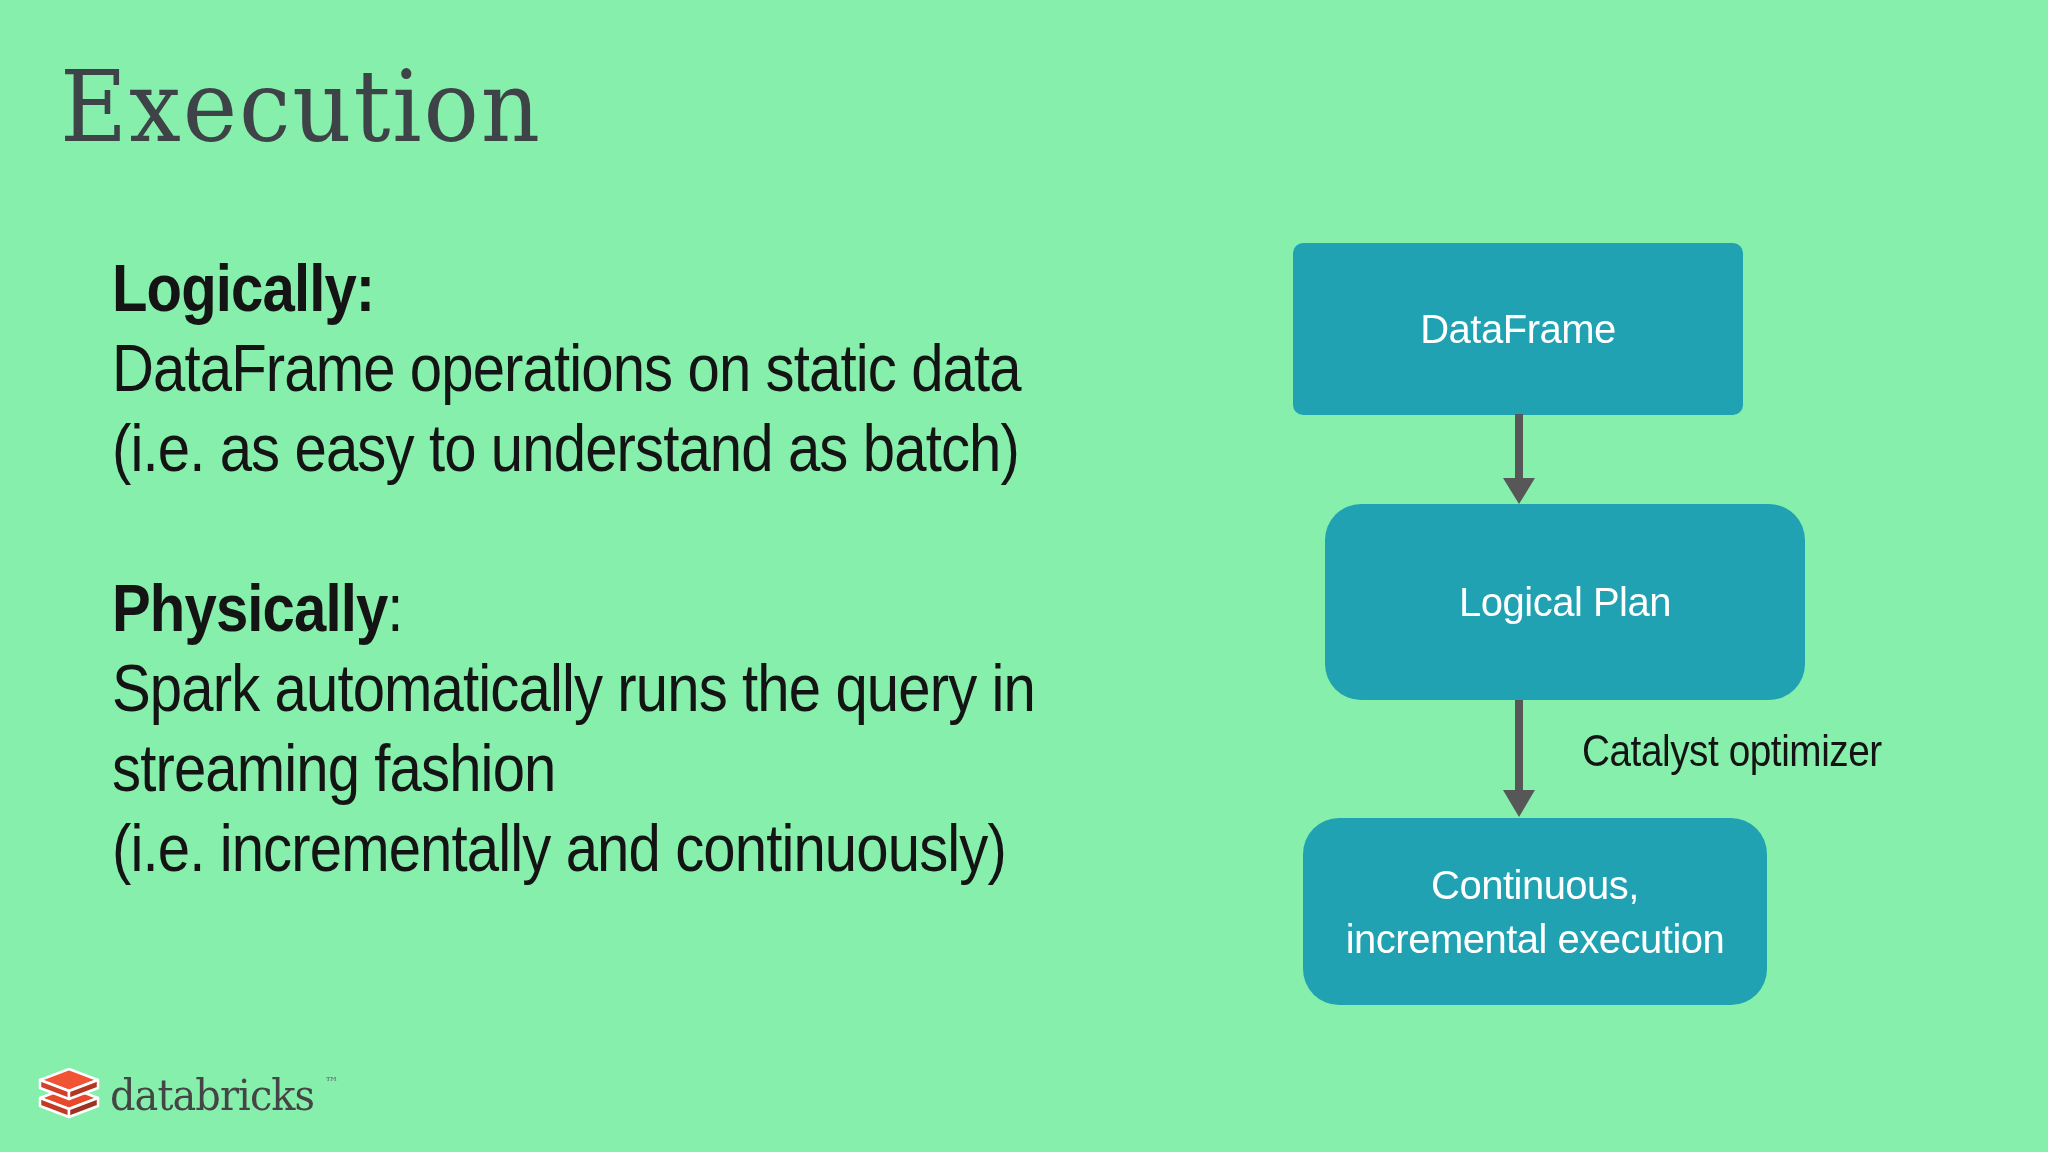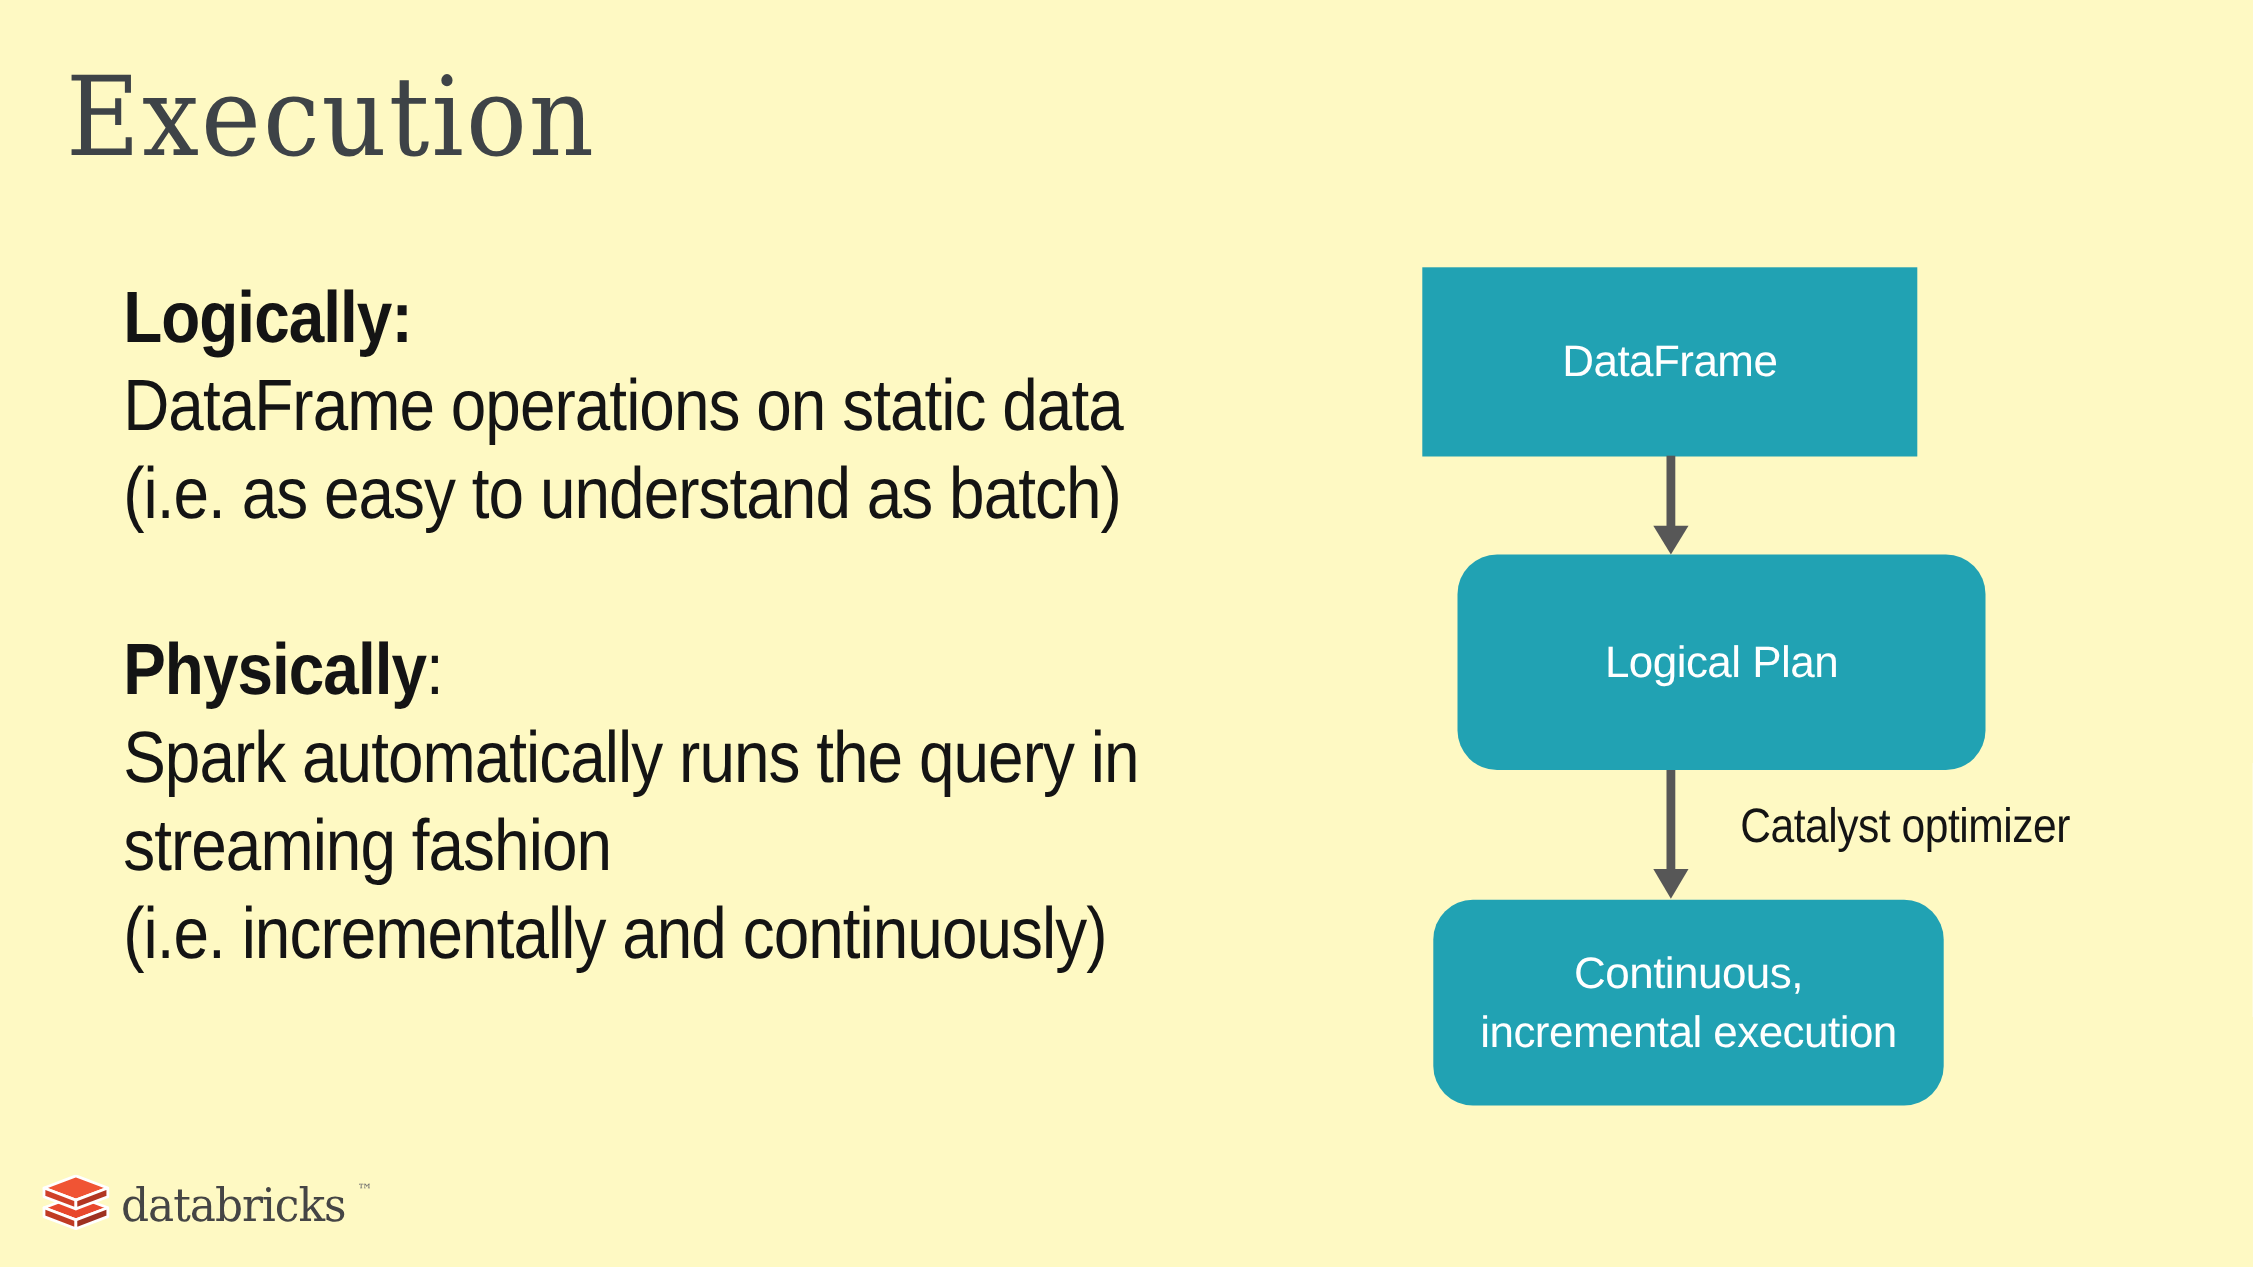--- a/index.html
+++ b/index.html
@@ -1,21 +1,21 @@
 <!DOCTYPE html>
 <html><head>
 <meta charset="utf-8">
 <style>
   html, body { margin: 0; padding: 0; background: #ffffff; }
 
   .slide {
     position: relative;
     width: 2048px;
     height: 1152px;
-    background: #fef9c3;
+    background: #86efac;
     overflow: hidden;
     font-family: "Liberation Sans", sans-serif;
   }
 
   
   .title {
     position: absolute;
     left: 60px;
     top: 52px;
     margin: 0;
@@ -50,20 +50,21 @@
   .node {
     position: absolute;
     background: #21a2b3;
     color: #ffffff;
     display: flex;
     align-items: center;
     justify-content: center;
     text-align: center;
     font-size: 40px;
     letter-spacing: -0.5px;
+    border-radius: 10px;
   }
   .node-dataframe  { left: 1293px; top: 243px; width: 450px; height: 172px; }
   .node-logical    { left: 1281px; top: 504px; width: 480px; height: 196px; border-radius: 36px; margin-left: 44px; }
   .node-continuous { left: 1279px; top: 818px; width: 464px; height: 187px; border-radius: 36px;
                      flex-direction: column; line-height: 54px; margin-left: 24px; }
 
   .arrow { position: absolute; }
   .arrow-1 { left: 1499px; top: 414px; }
   .arrow-2 { left: 1499px; top: 700px; }
   .arrow rect, .arrow polygon { fill: #575757; }

